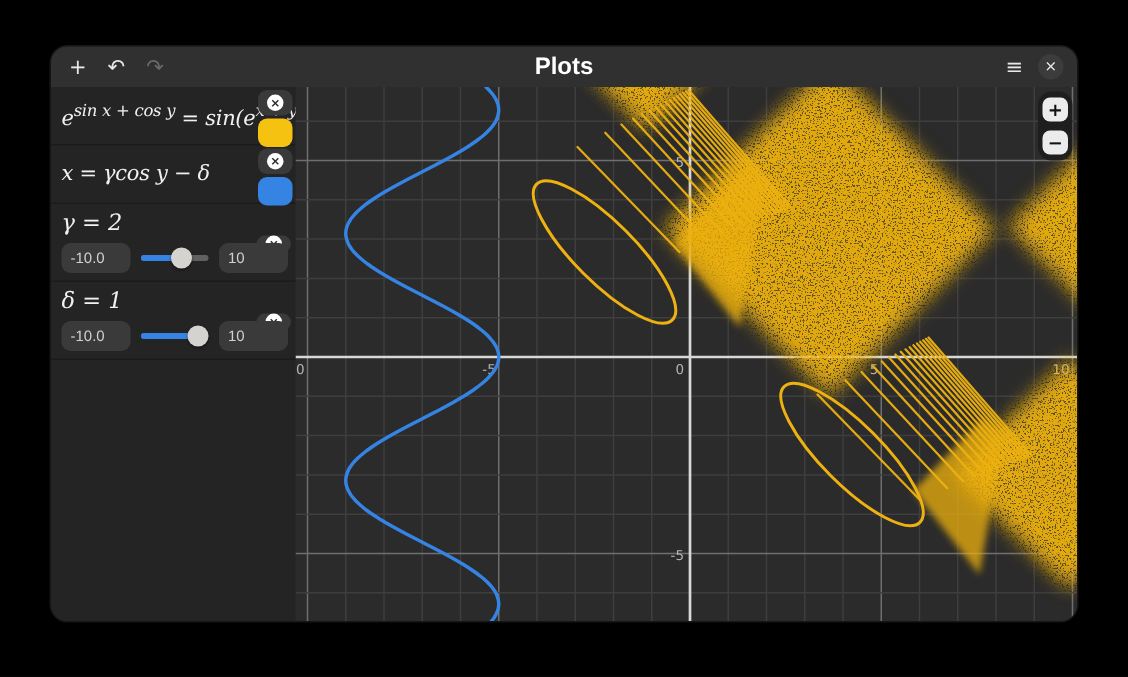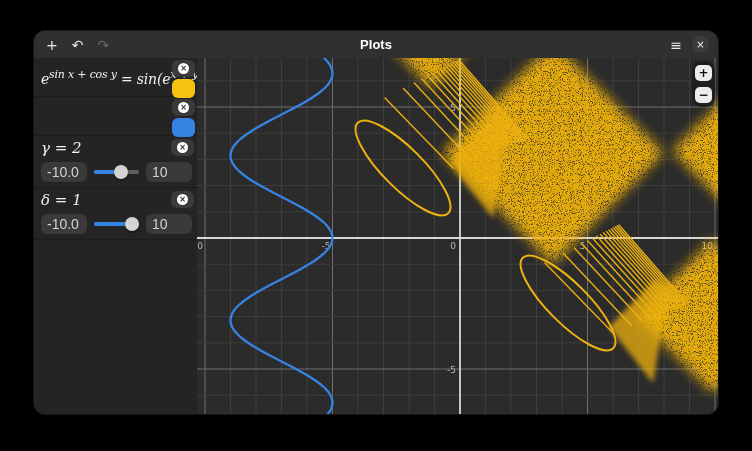--- a/index.html
+++ b/index.html
@@ -7,46 +7,46 @@
   .stage{position:absolute;left:0;top:0;width:752px;height:451px;background:#000;}
   .window{position:absolute;left:33px;top:30px;width:686px;height:385px;background:#242424;
     border-radius:12px;overflow:hidden;box-shadow:0 6px 22px rgba(0,0,0,.8);border:1px solid #161616;box-sizing:border-box;}
   
   .headerbar{position:relative;height:27px;background:#303030;border-bottom:1px solid #1d1d1d;
     display:flex;align-items:center;}
   .hb-left{display:flex;align-items:center;gap:14px;padding-left:12px;}
   .hb-btn{background:none;border:none;padding:0;margin:0;color:#e8e8e8;font-size:14px;line-height:1;
     cursor:default;font-family:"DejaVu Sans",sans-serif;}
   .hb-btn.disabled{color:#6a6a6a;}
-  .hb-title{position:absolute;left:0;right:0;text-align:center;color:#ffffff;font-size:13px;font-weight:bold;pointer-events:none;}
+  .hb-title{position:absolute;left:0;right:0;text-align:center;color:#ffffff;font-size:16px;font-weight:bold;pointer-events:none;}
   .hb-right{margin-left:auto;display:flex;align-items:center;gap:10px;padding-right:9px;}
   .hb-close{width:17px;height:17px;border-radius:50%;background:#3c3c3c;border:none;color:#eeeeee;
     font-size:10px;line-height:17px;text-align:center;padding:0;font-family:"DejaVu Sans",sans-serif;}
   
   .content{position:absolute;top:27px;left:0;right:0;bottom:0;display:flex;}
   .sidebar{width:163px;background:#242424;display:flex;flex-direction:column;flex:none;}
   .f-row{position:relative;border-bottom:1px solid #1b1b1b;box-sizing:border-box;padding:4px 28px 4px 7px;
     display:flex;align-items:center;}
   .f-row.eq{height:39px;}
   .formula{font-family:"DejaVu Serif","Liberation Serif",serif;font-style:italic;color:#f1f1f1;
     font-size:14px;white-space:nowrap;letter-spacing:-0.2px;}
   .formula .sup{font-size:11px;vertical-align:6px;letter-spacing:-0.2px;}
   .ctrlcol{position:absolute;right:2px;top:2px;width:23px;display:flex;flex-direction:column;gap:2px;}
   .xbtn{width:23px;height:17px;background:#3a3a3a;border:none;border-radius:6px;display:flex;
     align-items:center;justify-content:center;padding:0;}
   .xcirc{width:11px;height:11px;border-radius:50%;background:#ffffff;color:#2b2b2b;font-size:8px;
     line-height:11px;text-align:center;display:block;font-weight:bold;font-family:"DejaVu Sans",sans-serif;}
   .swatch{width:23px;height:19px;border-radius:6px;border:none;padding:0;}
   .p-row{position:relative;border-bottom:1px solid #1b1b1b;box-sizing:border-box;padding:3px 5px 5px 7px;}
-  .p-top{display:flex;align-items:flex-start;height:20px;}
+  .p-top{display:flex;align-items:flex-start;height:20px;flex-direction:column;}
   .p-label{font-family:"DejaVu Serif","Liberation Serif",serif;font-style:italic;color:#f1f1f1;font-size:15px;}
   .p-top .xbtn{margin-left:auto;margin-right:-2px;margin-top:0;}
   .p-sliderrow{display:flex;align-items:center;gap:7px;margin-top:3px;}
   .mini{width:46px;height:20px;background:#3a3a3a;border:none;border-radius:6px;color:#d2d2d2;
-    font-size:14px;padding:0 6px;box-sizing:border-box;font-family:"Liberation Sans",sans-serif;}
+    font-size:10px;padding:0 6px;box-sizing:border-box;font-family:"Liberation Sans",sans-serif;}
   .slider{position:relative;flex:1;height:18px;}
   .slider .track{position:absolute;left:0;right:0;top:50%;height:4px;margin-top:-2px;background:#606060;border-radius:2px;}
   .slider .fill{position:absolute;left:0;top:50%;height:4px;margin-top:-2px;background:#3584e4;border-radius:2px;width:50%;}
   .slider .knob{position:absolute;top:50%;left:50%;width:14px;height:14px;border-radius:50%;
     background:#d5d3cf;transform:translate(-50%,-50%);box-shadow:0 1px 2px rgba(0,0,0,.5);}
   .side-filler{flex:1;background:#242424;}
   
   .plot{position:relative;flex:1;background:#2b2b2b;}
   .plot svg{position:absolute;left:0;top:0;}
   .zoomctl{position:absolute;top:3px;right:3px;background:rgba(28,28,28,.88);border-radius:9px;
@@ -81,20 +81,21 @@
           <span class="formula"><span>e</span><span class="sup">sin x + cos y</span><span> = sin(</span><span>e</span><span class="sup">x + y</span><span>)</span></span>
           <div class="ctrlcol">
             <button class="xbtn">
                 <span class="xcirc">×</span>
               </button>
             <button class="swatch" style="background: rgb(245, 194, 17);"></button>
           </div>
         </div>
 
         <div class="f-row eq">
+          <span class="formula">x = γcos y − δ</span>
           <div class="ctrlcol">
             <button class="xbtn">
                 <span class="xcirc">×</span>
               </button>
             <button class="swatch" style="background: rgb(53, 132, 228);"></button>
           </div>
         </div>
 
         <div class="p-row">
           <div class="p-top">

